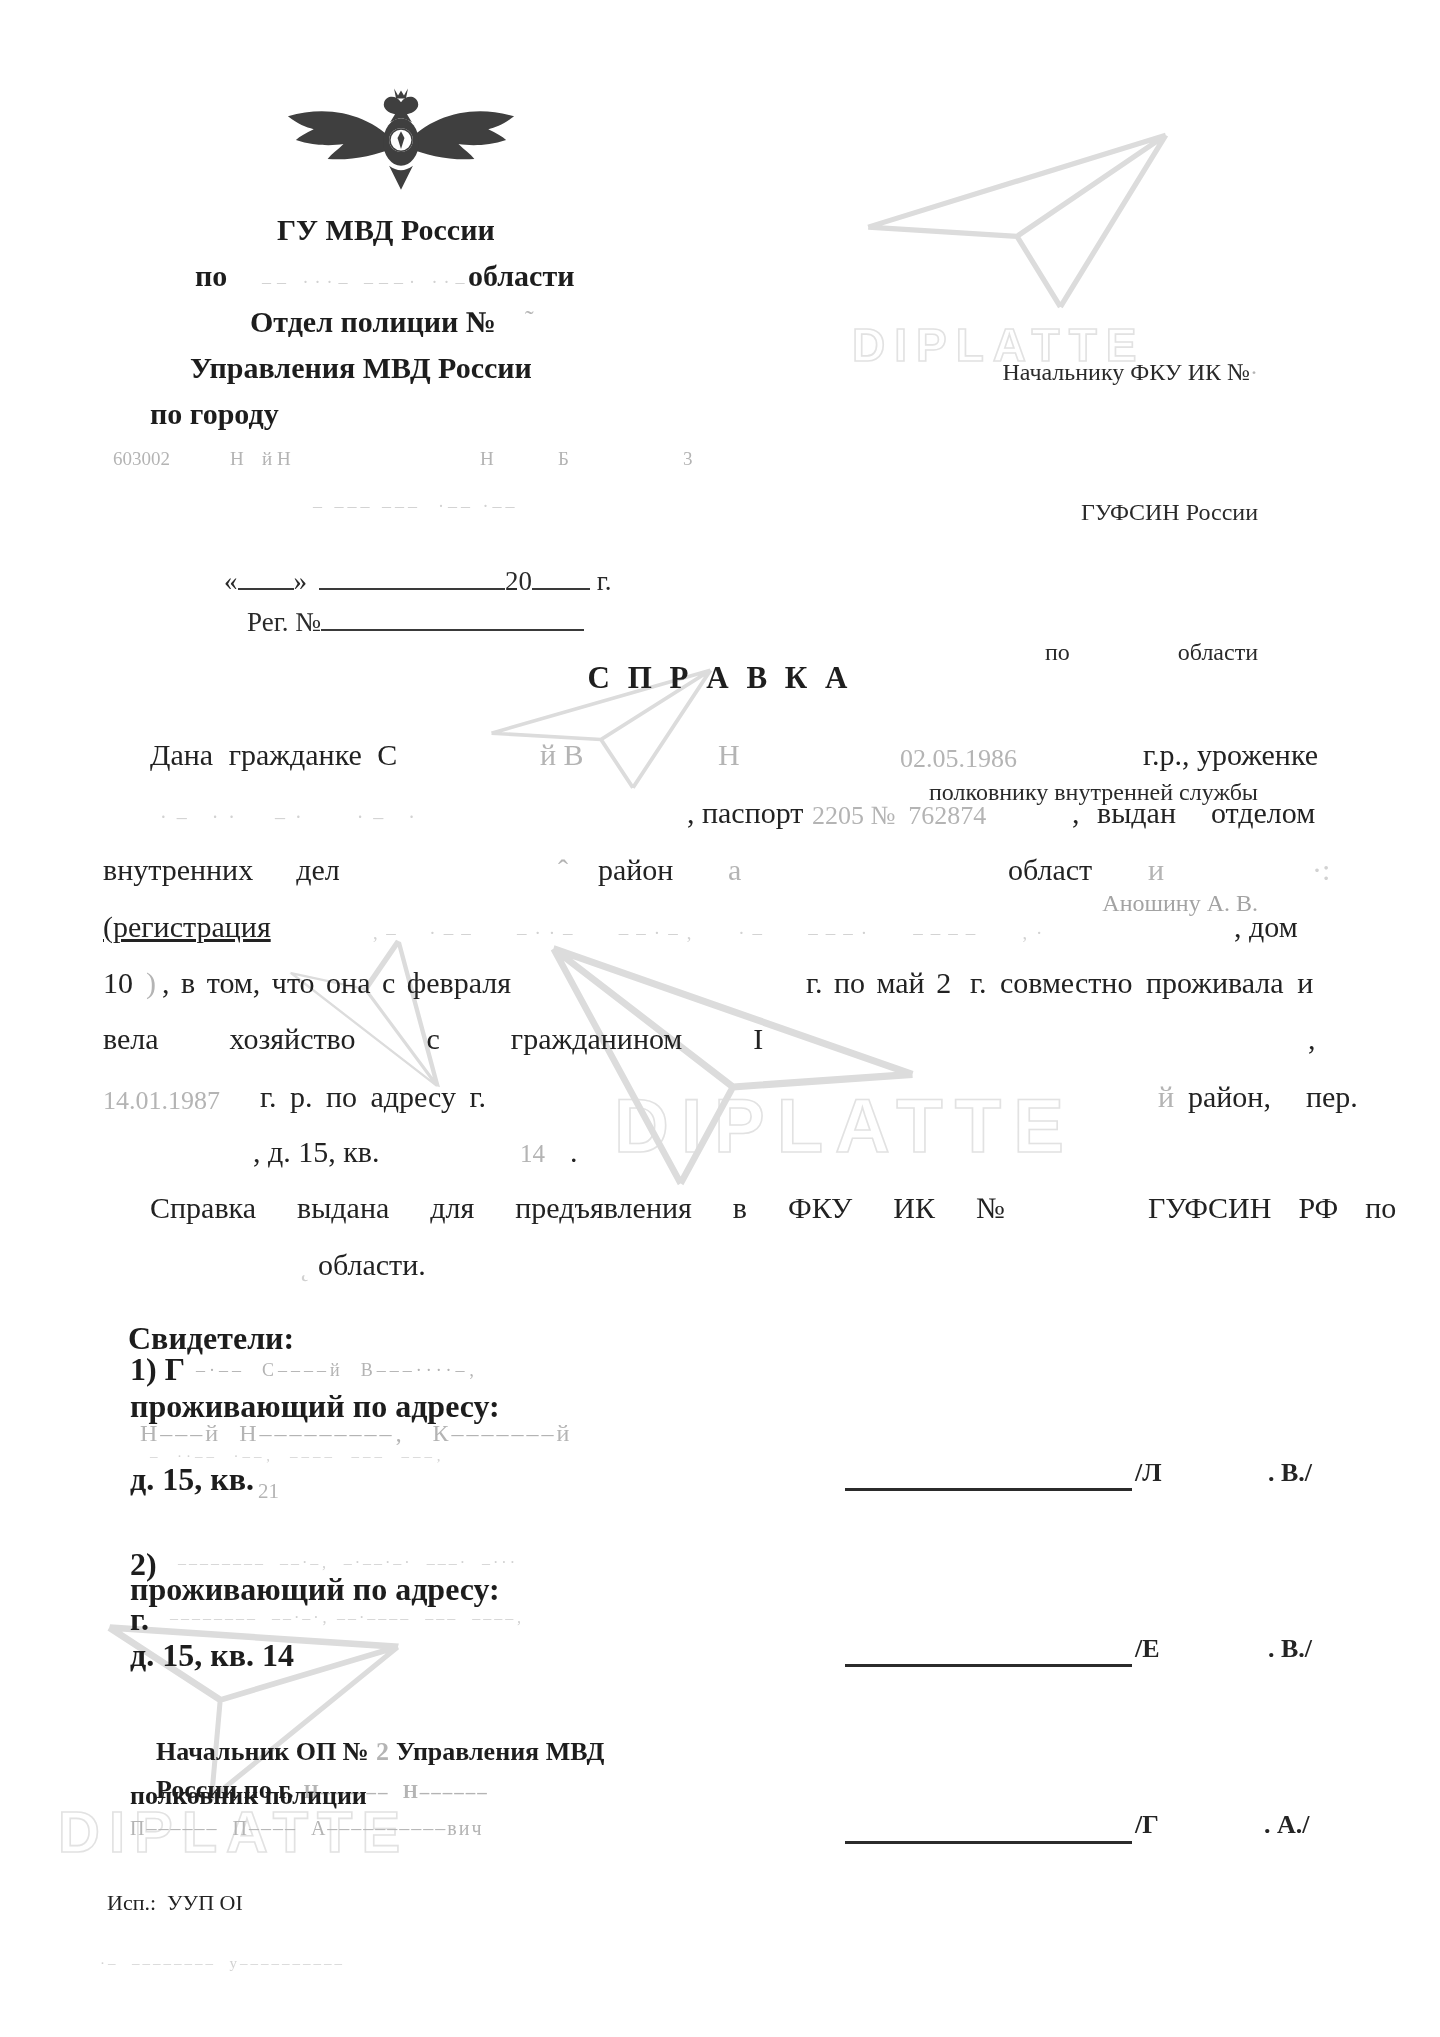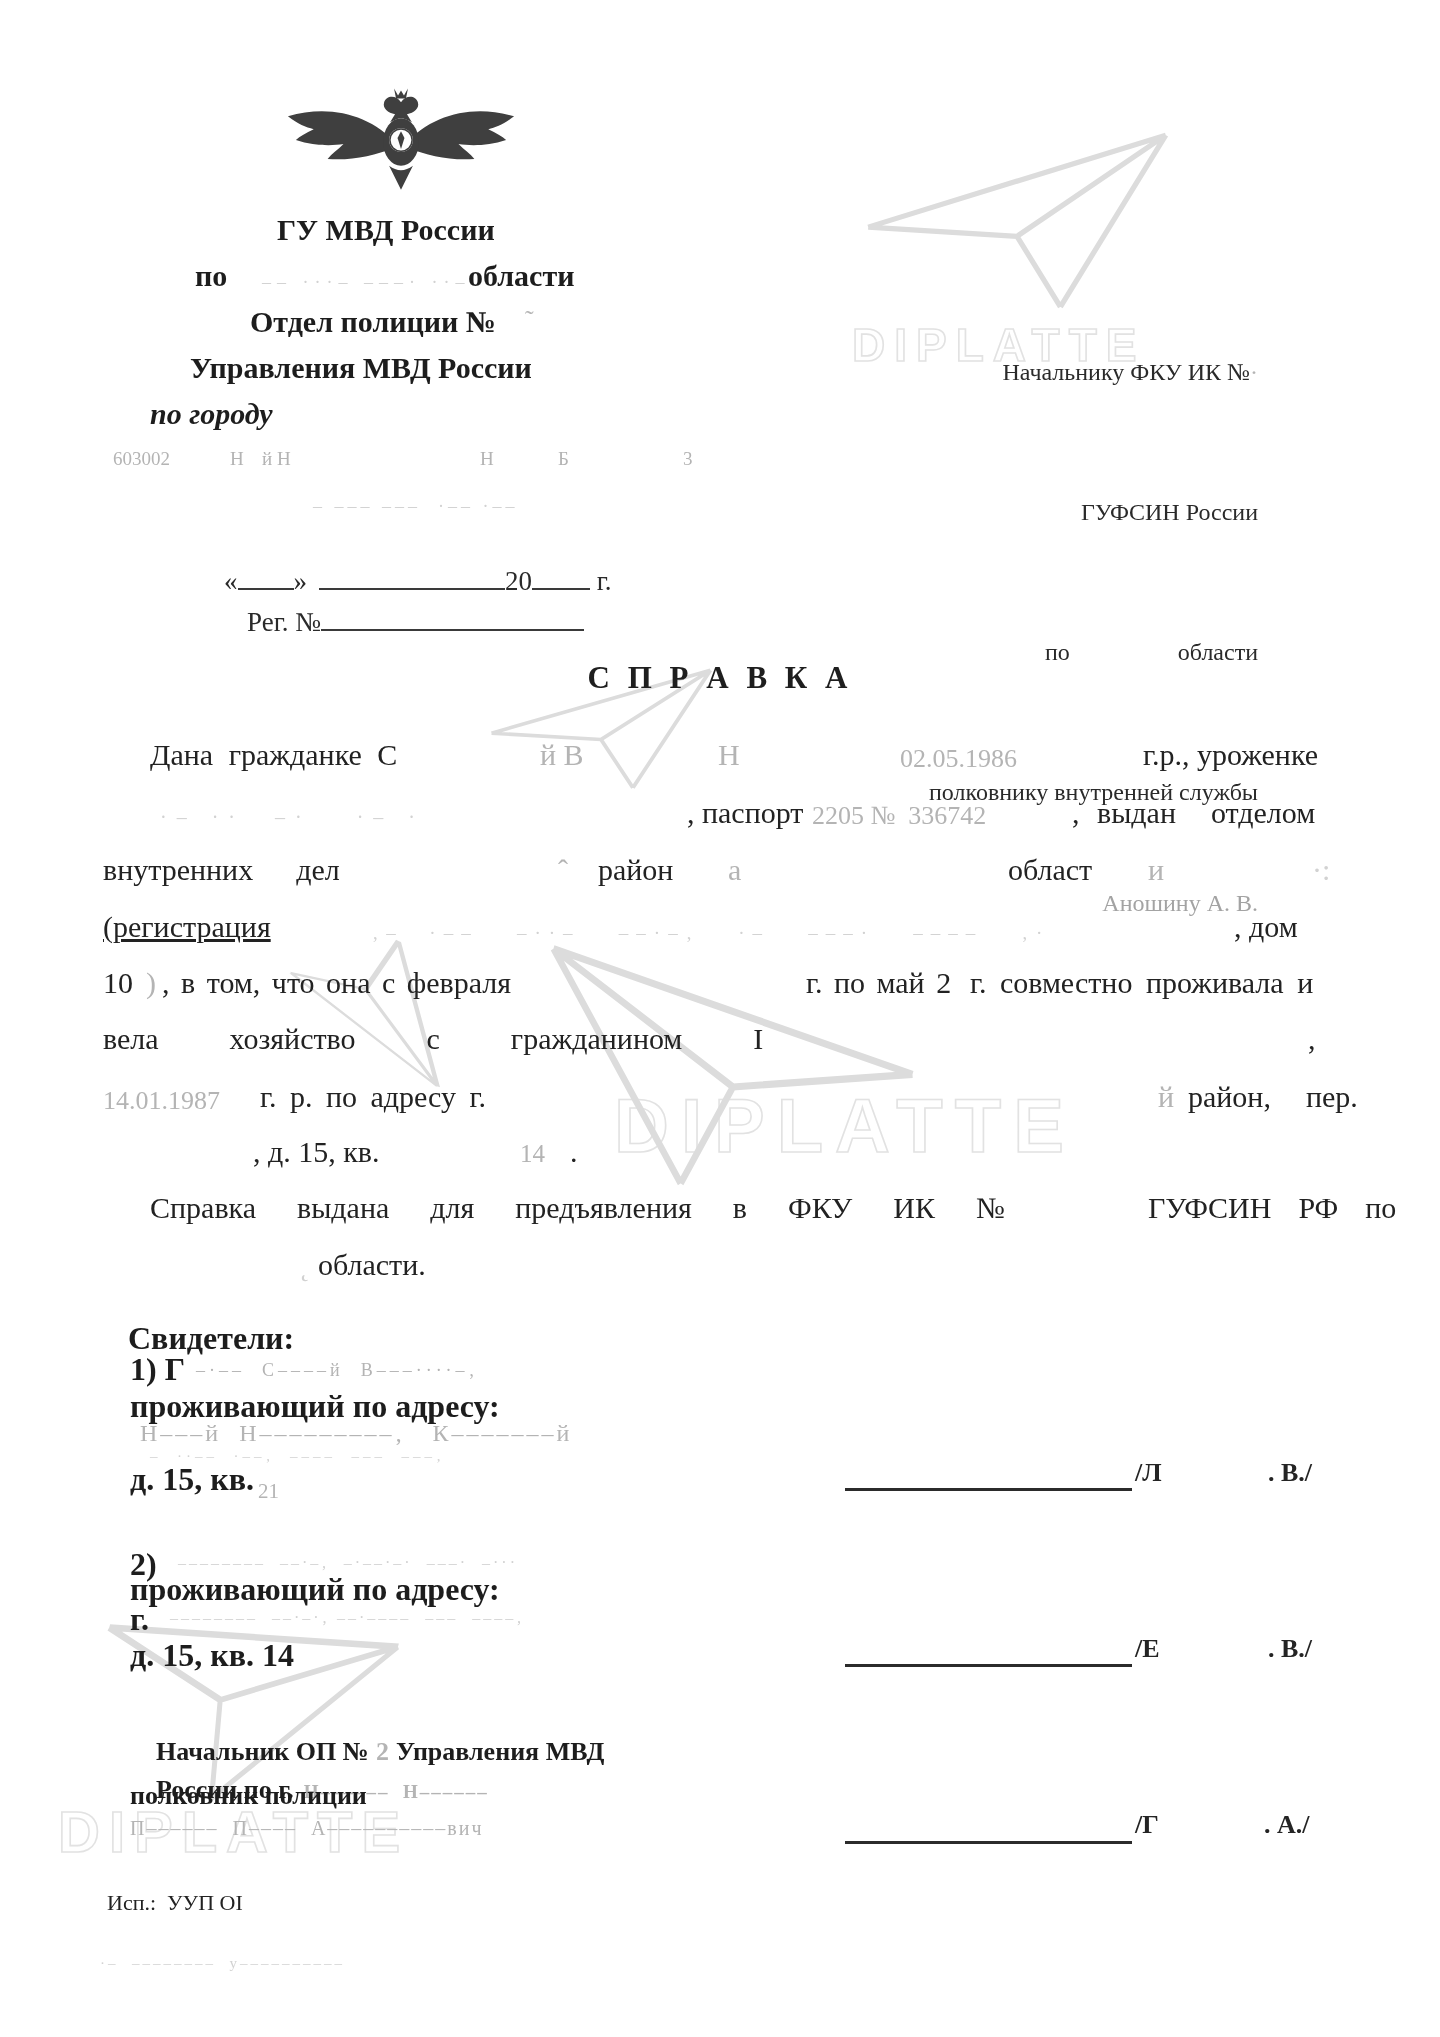--- a/index.html
+++ b/index.html
@@ -62,21 +62,21 @@
     <path d="M120,47 l3.5,7 -3.5,11 -3.5,-11 z" fill="#3f3f3f"></path>
   </svg>
 
   <span class="abs lh" style="left:277px;top:213px;">ГУ МВД России</span>
   <span class="abs lh" style="left:195px;top:259px;">по</span>
   <span class="abs vf" style="left:262px;top:272px;font-size:18px;letter-spacing:6px;">–– ···– –––· ··–</span>
   <span class="abs lh" style="left:468px;top:259px;">области</span>
   <span class="abs lh" style="left:250px;top:305px;">Отдел полиции №</span>
   <span class="abs f" style="left:525px;top:305px;font-size:26px;">˜</span>
   <span class="abs lh" style="left:190px;top:351px;">Управления МВД России</span>
-  <span class="abs lh" style="left:150px;top:397px;font-style:italic;">по городу</span>
+  <span class="abs lh" style="left:150px;top:397px;">по городу</span>
 
   <span class="abs f" style="left:113px;top:448px;font-size:19px;">603002</span>
   <span class="abs f" style="left:230px;top:448px;font-size:19px;">Н</span>
   <span class="abs f" style="left:262px;top:448px;font-size:19px;">й Н</span>
   <span class="abs f" style="left:480px;top:448px;font-size:19px;">Н</span>
   <span class="abs f" style="left:558px;top:448px;font-size:19px;">Б</span>
   <span class="abs f" style="left:683px;top:448px;font-size:19px;">3</span>
   <span class="abs vf" style="left:313px;top:496px;font-size:18px;letter-spacing:4px;">– ––– –––  ·–– ·––</span>
 
   <div class="abs rblock" style="left:760px;top:250px;width:498px;">
@@ -101,21 +101,21 @@
   <div class="abs b" style="left:0;top:661px;width:1440px;text-align:center;font-size:31px;letter-spacing:5px;">С П Р А В К А</div>
 
   <span class="abs body-t" style="left:150px;top:738px;word-spacing:8px;">Дана гражданке С</span>
   <span class="abs body-t f" style="left:540px;top:738px;">й В</span>
   <span class="abs body-t f" style="left:718px;top:738px;">Н</span>
   <span class="abs f" style="left:900px;top:744px;font-size:26px;">02.05.1986</span>
   <span class="abs body-t" style="left:1143px;top:738px;">г.р., уроженке</span>
 
   <span class="abs vf" style="left:160px;top:806px;font-size:20px;letter-spacing:10px;">·– ··  –·   ·– ·</span>
   <span class="abs body-t" style="left:687px;top:796px;">, паспорт</span>
-  <span class="abs f" style="left:812px;top:801px;font-size:26px;">2205 №  336742</span>
+  <span class="abs f" style="left:812px;top:801px;font-size:26px;">2205 №  762874</span>
   <span class="abs body-t" style="left:1072px;top:796px;word-spacing:10px;">, выдан  отделом</span>
 
   <span class="abs body-t" style="left:103px;top:853px;word-spacing:14px;">внутренних  дел</span>
   <span class="abs body-t f" style="left:558px;top:853px;">ˆ</span>
   <span class="abs body-t" style="left:598px;top:853px;">район</span>
   <span class="abs body-t f" style="left:728px;top:853px;">а</span>
   <span class="abs body-t" style="left:1008px;top:853px;">област</span>
   <span class="abs body-t f" style="left:1148px;top:853px;">и</span>
   <span class="abs body-t vf" style="left:1312px;top:853px;">·:</span>
 

